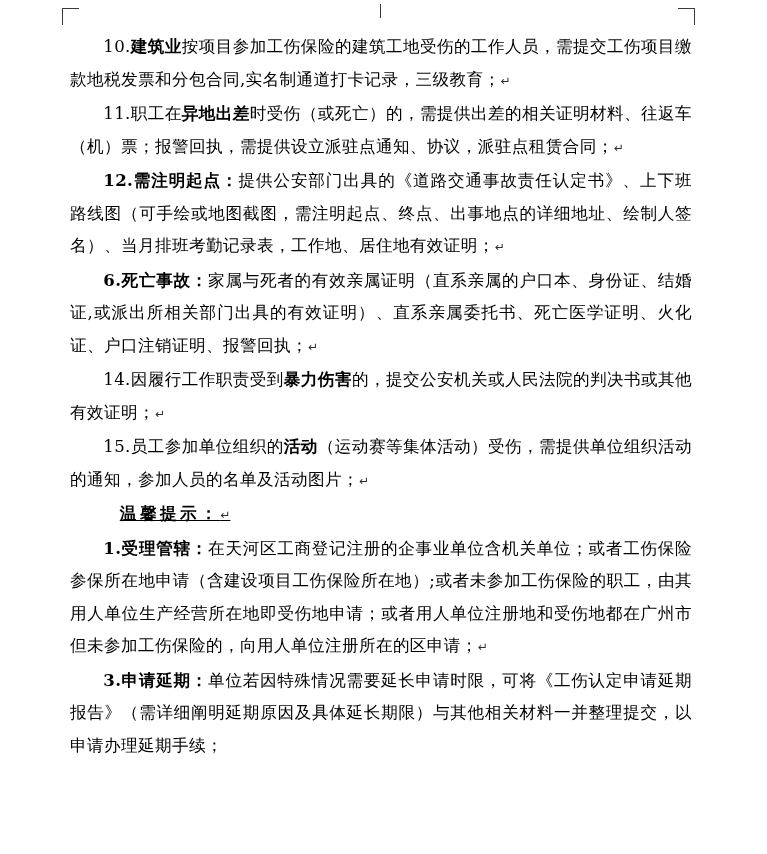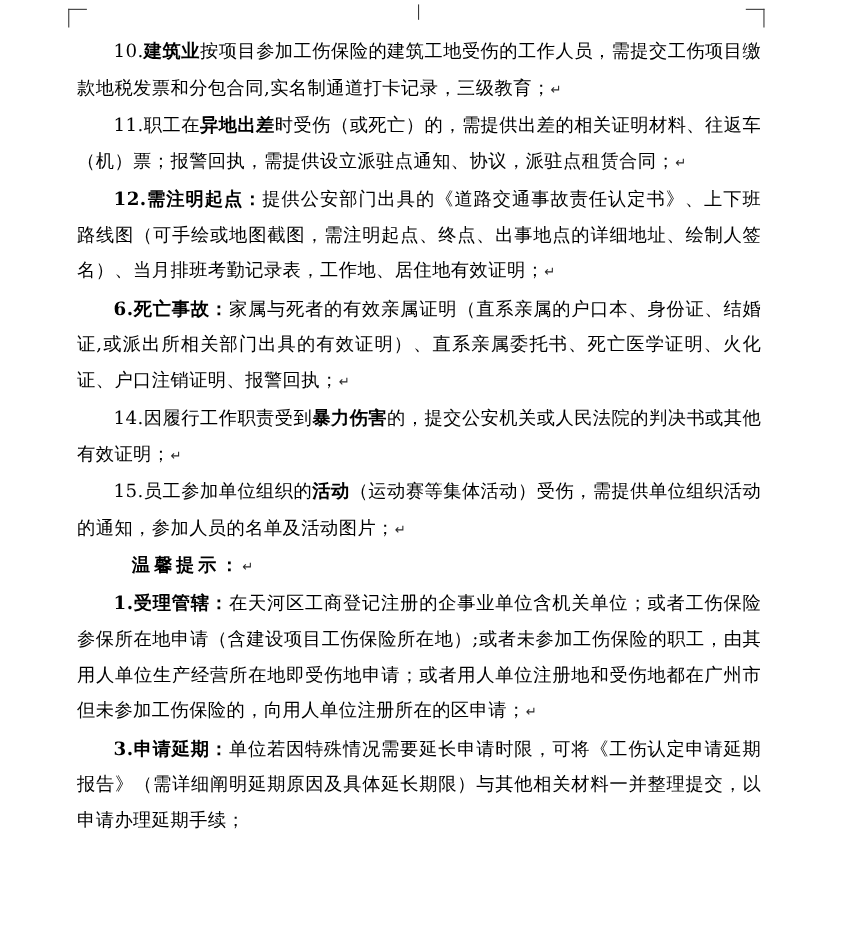--- a/index.html
+++ b/index.html
@@ -69,20 +69,21 @@
   .bold {
     font-weight: bold;
   }
   .tip-heading {
     font-size: 16.6px;
     line-height: 32.5px;
     margin: 0;
     text-indent: 3em;
     font-weight: bold;
     letter-spacing: 3.5px;
+    text-decoration: underline;
   }
   .pilcrow {
     font-family: "DejaVu Sans", "Liberation Sans", sans-serif;
     font-size: 12px;
     color: #2b2b2b;
     font-weight: normal;
     letter-spacing: 0;
   }
   .num {
     font-family: "DejaVu Serif", "Liberation Serif", serif;

